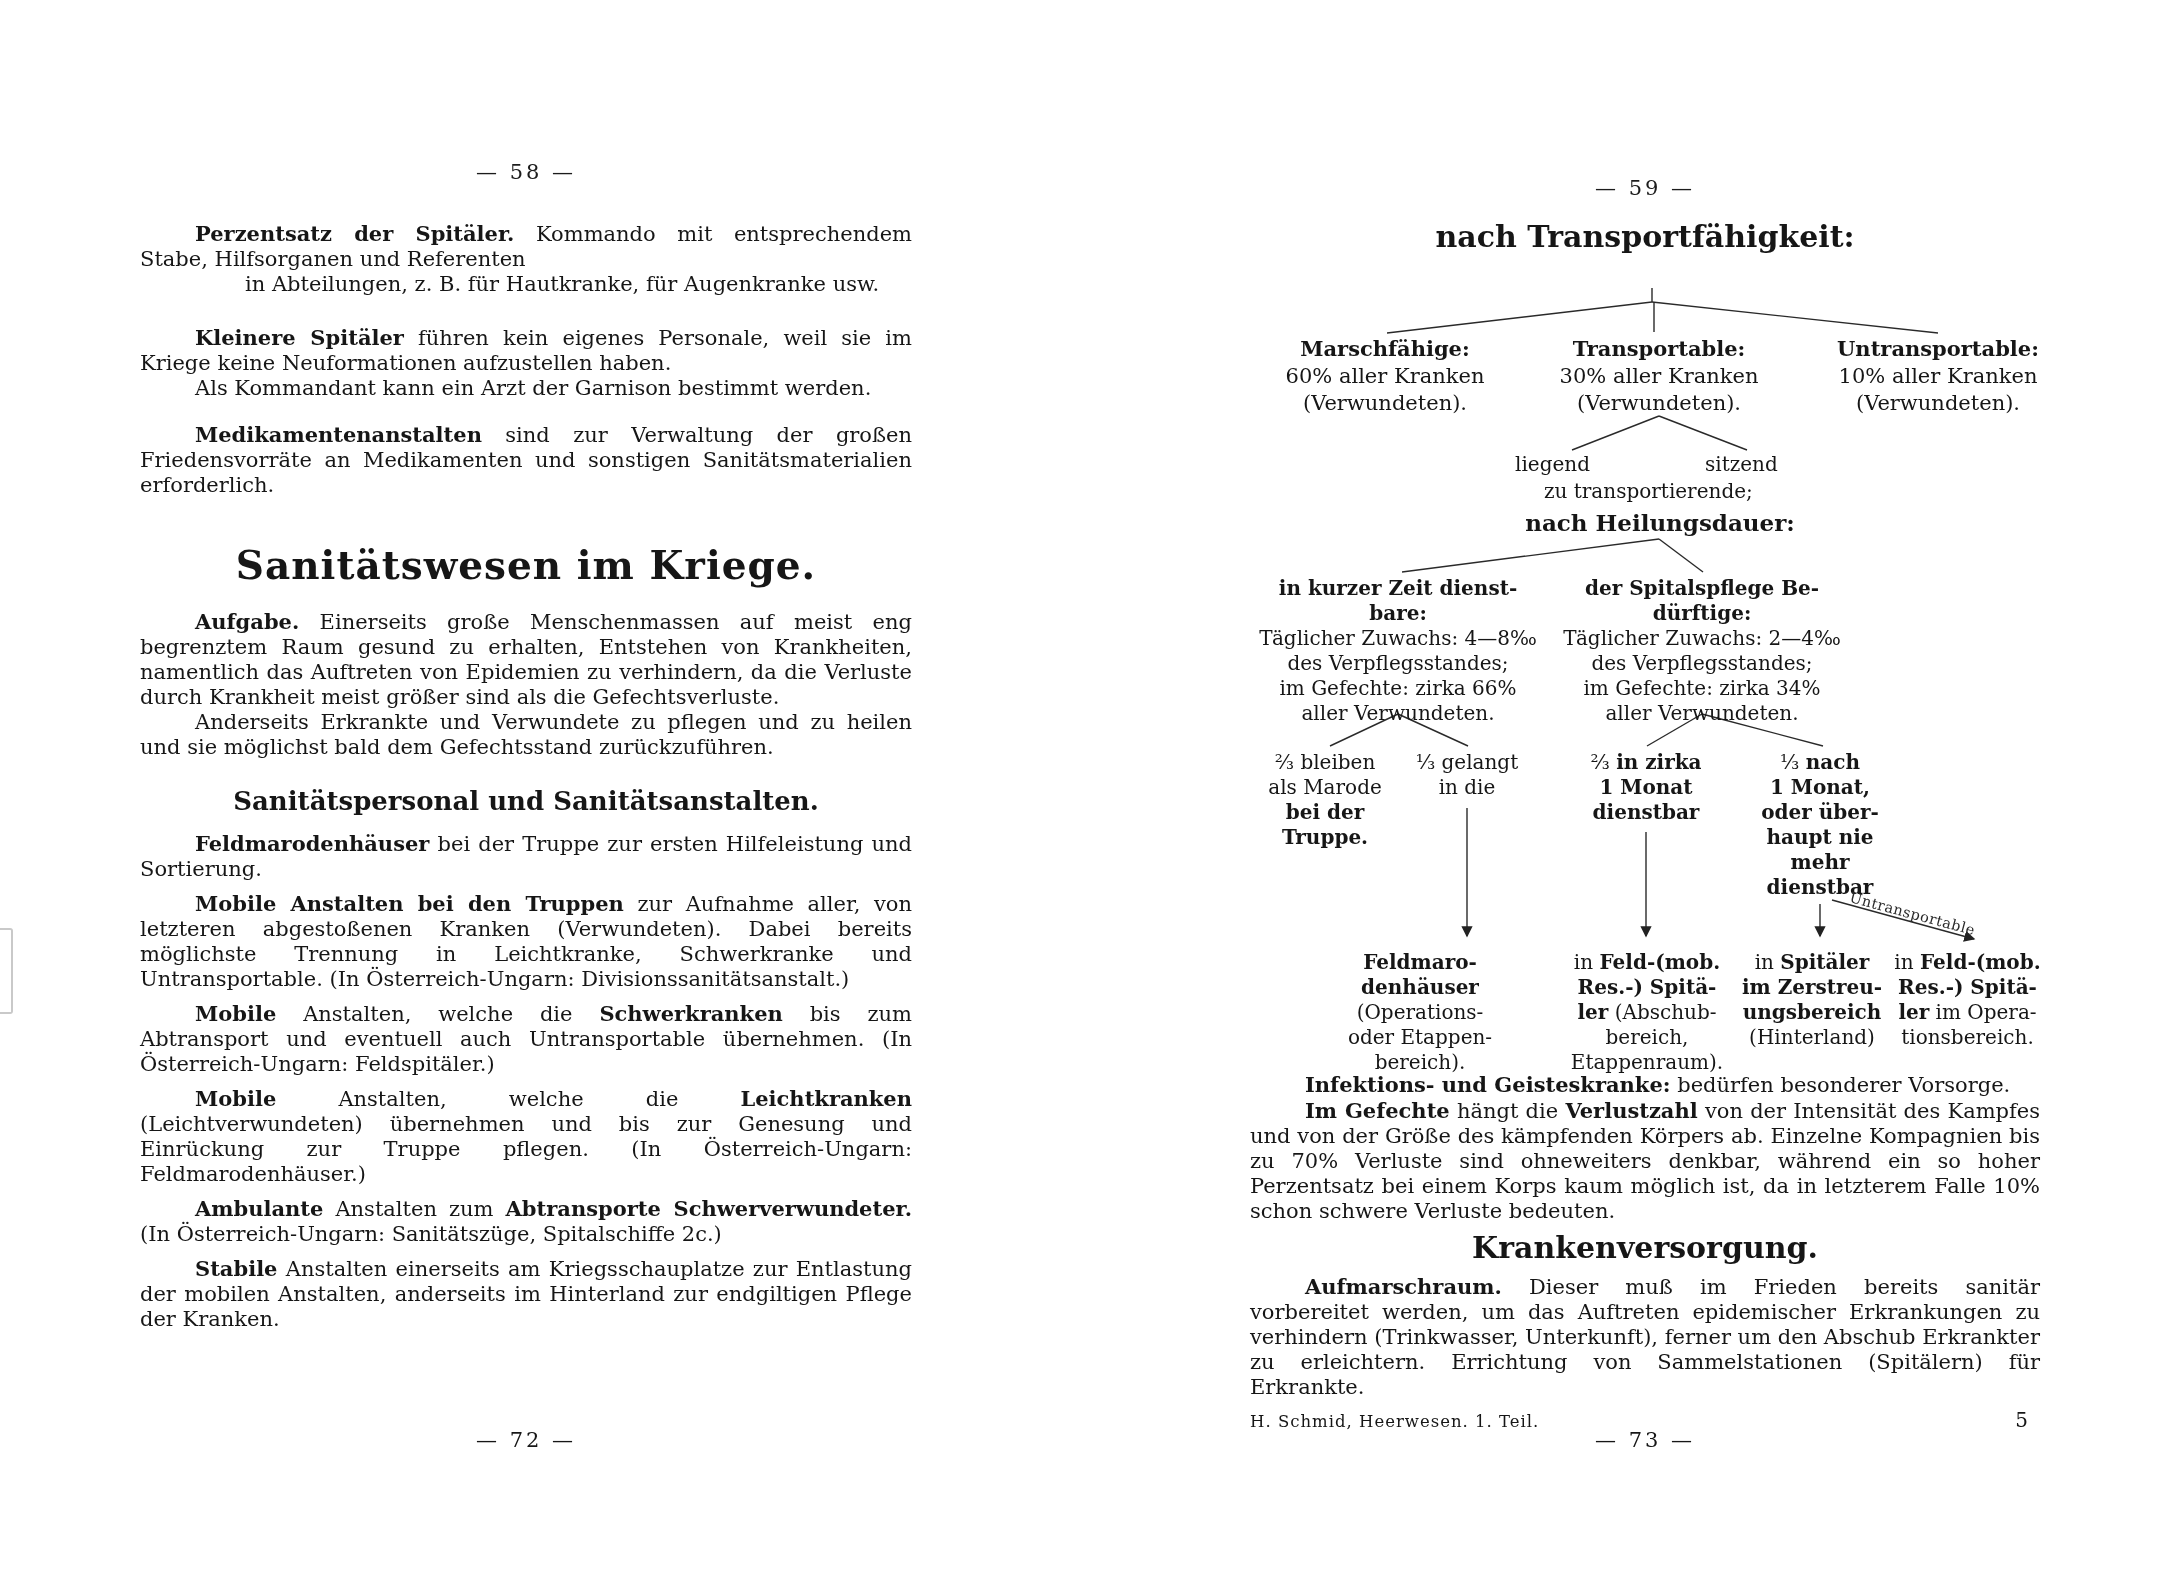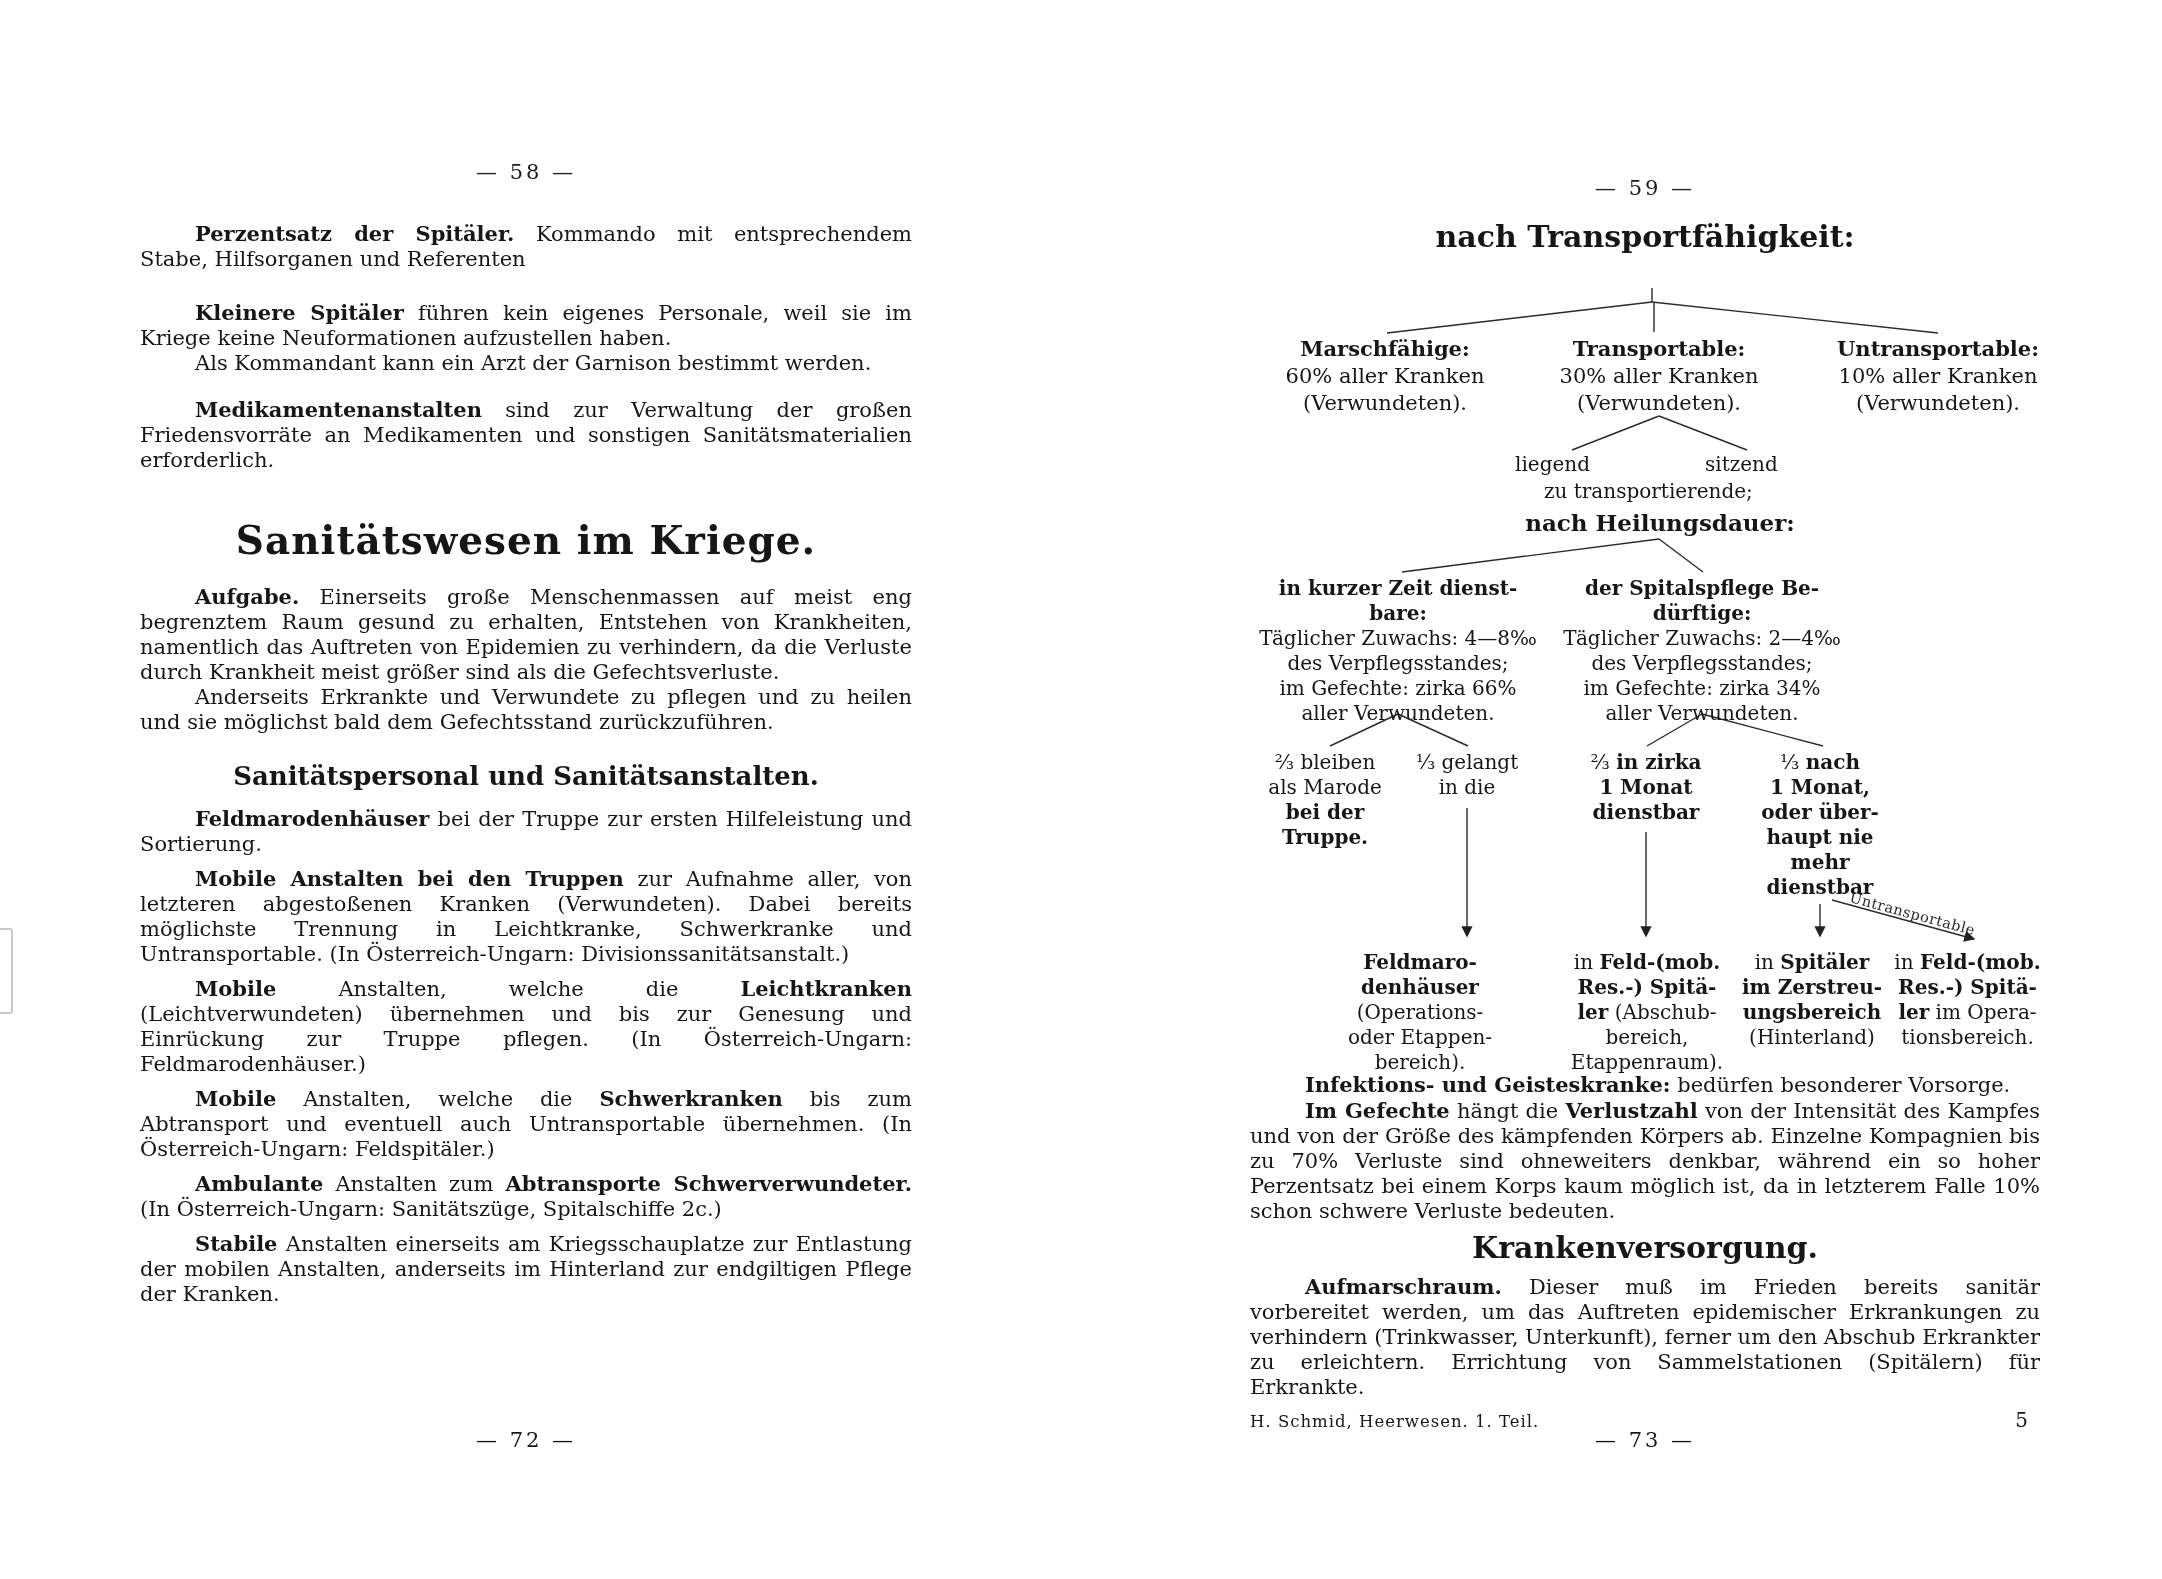--- a/index.html
+++ b/index.html
@@ -42,40 +42,41 @@
 <body>
 
 <div class="canvas">
 
   <div class="scan-artifact"></div>
 
   <div class="page-left">
     <div class="pagenum">—  58  —</div>
 
     <p class="para" style="margin-top:37px;"><span class="b">Perzentsatz der Spitäler.</span><span> Kommando mit entsprechendem Stabe, Hilfsorganen und Referenten</span></p>
+    <p class="cont indent2">in Abteilungen, z. B. für Hautkranke, für Augenkranke usw.</p>
 
     <p class="para" style="margin-top:28px;"><span class="b">Kleinere Spitäler</span><span> führen kein eigenes Personale, weil sie im Kriege keine Neuformationen aufzustellen haben.</span></p>
     <p class="cont indent1">Als Kommandant kann ein Arzt der Garnison bestimmt werden.</p>
 
     <p class="para" style="margin-top:21px;"><span class="b">Medikamentenanstalten</span><span> sind zur Verwaltung der großen Friedensvorräte an Medikamenten und sonstigen Sanitätsmaterialien erforderlich.</span></p>
 
     <h1 class="h-big" style="margin-top:45px;">Sanitätswesen im Kriege.</h1>
 
     <p class="para" style="margin-top:21px;"><span class="b">Aufgabe.</span><span> Einerseits große Menschenmassen auf meist eng begrenztem Raum gesund zu erhalten, Entstehen von Krankheiten, namentlich das Auftreten von Epidemien zu verhindern, da die Verluste durch Krankheit meist größer sind als die Gefechtsverluste.</span></p>
     <p class="para">Anderseits Erkrankte und Verwundete zu pflegen und zu heilen und sie möglichst bald dem Gefechtsstand zurückzuführen.</p>
 
     <h2 class="h-mid" style="margin-top:26px;">Sanitätspersonal und Sanitätsanstalten.</h2>
 
     <p class="para" style="margin-top:14px;"><span class="b">Feldmarodenhäuser</span><span> bei der Truppe zur ersten Hilfeleistung und Sortierung.</span></p>
 
     <p class="para" style="margin-top:9px;"><span class="b">Mobile Anstalten bei den Truppen</span><span> zur Aufnahme aller, von letzteren abgestoßenen Kranken (Verwundeten). Dabei bereits möglichste Trennung in Leichtkranke, Schwerkranke und Untransportable. (In Österreich-Ungarn: Divisionssanitätsanstalt.)</span></p>
 
+    <p class="para" style="margin-top:9px;"><span class="b">Mobile</span><span> Anstalten, welche die </span><span class="b">Schwerkranken</span><span> bis zum Abtransport und eventuell auch Untransportable übernehmen. (In Österreich-Ungarn: Feldspitäler.)</span></p>
+
     <p class="para" style="margin-top:9px;"><span class="b">Mobile</span><span> Anstalten, welche die </span><span class="b">Leichtkranken</span><span> (Leichtverwundeten) übernehmen und bis zur Genesung und Einrückung zur Truppe pflegen. (In Österreich-Ungarn: Feldmarodenhäuser.)</span></p>
-
-    <p class="para" style="margin-top:9px;"><span class="b">Mobile</span><span> Anstalten, welche die </span><span class="b">Schwerkranken</span><span> bis zum Abtransport und eventuell auch Untransportable übernehmen. (In Österreich-Ungarn: Feldspitäler.)</span></p>
 
     <p class="para" style="margin-top:9px;"><span class="b">Ambulante</span><span> Anstalten zum </span><span class="b">Abtransporte Schwerverwundeter.</span><span> (In Österreich-Ungarn: Sanitätszüge, Spitalschiffe 2c.)</span></p>
 
     <p class="para" style="margin-top:9px;"><span class="b">Stabile</span><span> Anstalten einerseits am Kriegsschauplatze zur Entlastung der mobilen Anstalten, anderseits im Hinterland zur endgiltigen Pflege der Kranken.</span></p>
   </div>
 
   <div class="pagenum-bottom-left">—  72  —</div>
 
   <div class="page-right">
 

